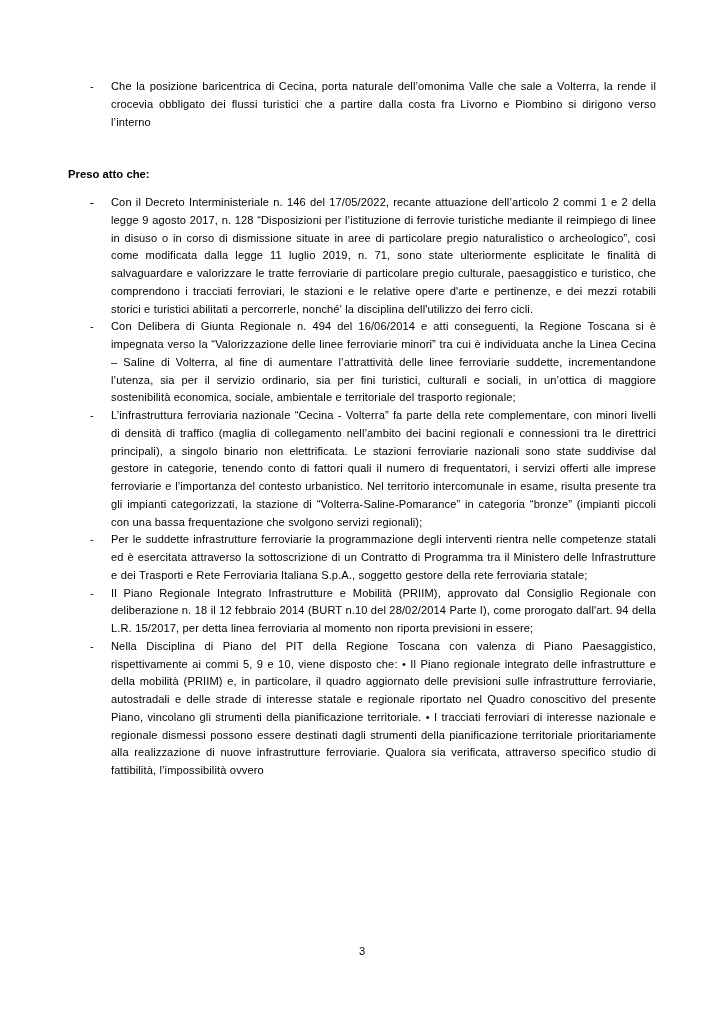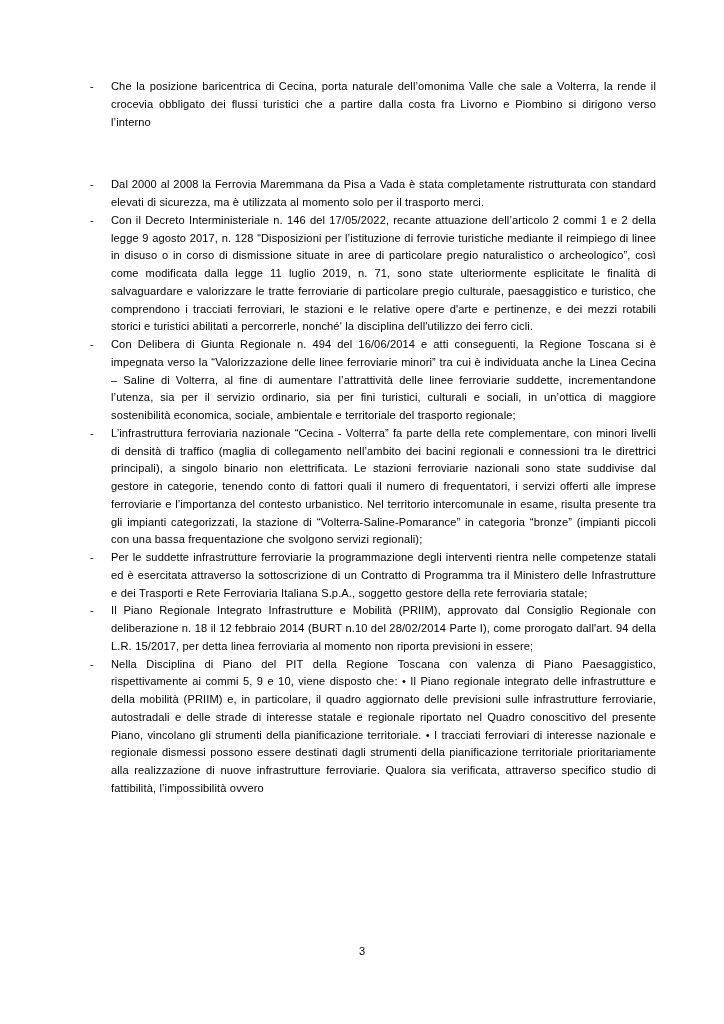--- a/index.html
+++ b/index.html
@@ -80,27 +80,27 @@
 
     <ul class="bullet-list">
       <li class="bullet-item">
         <span class="dash">-</span>
         <span>Che la posizione baricentrica di Cecina, porta naturale dell’omonima Valle che sale a Volterra, la rende il crocevia obbligato dei flussi turistici che a partire dalla costa fra Livorno e Piombino si dirigono verso l’interno</span>
       </li>
     </ul>
 
     <div class="gap-before-heading"></div>
 
+    <p class="section-heading">Preso atto che:</p>
 
     <div class="gap-after-heading"></div>
 
     <ul class="bullet-list">
       <li class="bullet-item">
         <span class="dash">-</span>
-        <span>Dal 2000 al 2008 la Ferrovia Maremmana da Pisa a Vada è stata completamente ristrutturata con standard elevati di sicurezza, ma è utilizzata al momento solo per il trasporto merci.</span>
       </li>
       <li class="bullet-item">
         <span class="dash">-</span>
         <span>Con il Decreto Interministeriale n. 146 del 17/05/2022, recante attuazione dell’articolo 2 commi 1 e 2 della legge 9 agosto 2017, n. 128 “Disposizioni per l’istituzione di ferrovie turistiche mediante il reimpiego di linee in disuso o in corso di dismissione situate in aree di particolare pregio naturalistico o archeologico”, così come modificata dalla legge 11 luglio 2019, n. 71, sono state ulteriormente esplicitate le finalità di salvaguardare e valorizzare le tratte ferroviarie di particolare pregio culturale, paesaggistico e turistico, che comprendono i tracciati ferroviari, le stazioni e le relative opere d'arte e pertinenze, e dei mezzi rotabili storici e turistici abilitati a percorrerle, nonché' la disciplina dell'utilizzo dei ferro cicli.</span>
       </li>
       <li class="bullet-item">
         <span class="dash">-</span>
         <span>Con Delibera di Giunta Regionale n. 494 del 16/06/2014 e atti conseguenti, la Regione Toscana si è impegnata verso la “Valorizzazione delle linee ferroviarie minori” tra cui è individuata anche la Linea Cecina – Saline di Volterra, al fine di aumentare l’attrattività delle linee ferroviarie suddette, incrementandone l’utenza, sia per il servizio ordinario, sia per fini turistici, culturali e sociali, in un’ottica di maggiore sostenibilità economica, sociale, ambientale e territoriale del trasporto regionale;</span>
       </li>
       <li class="bullet-item">

